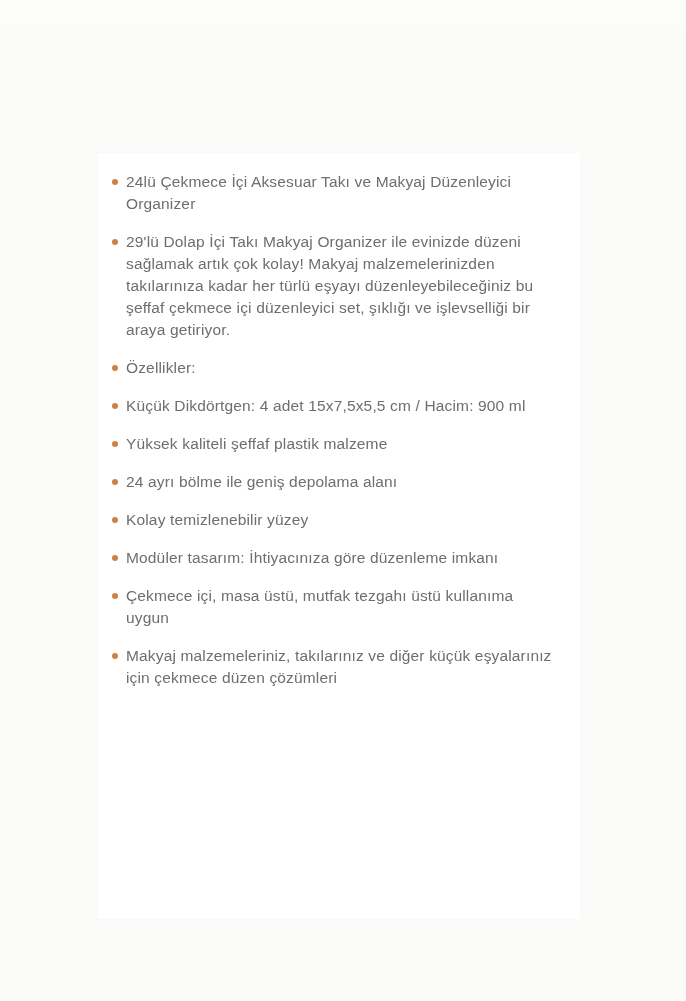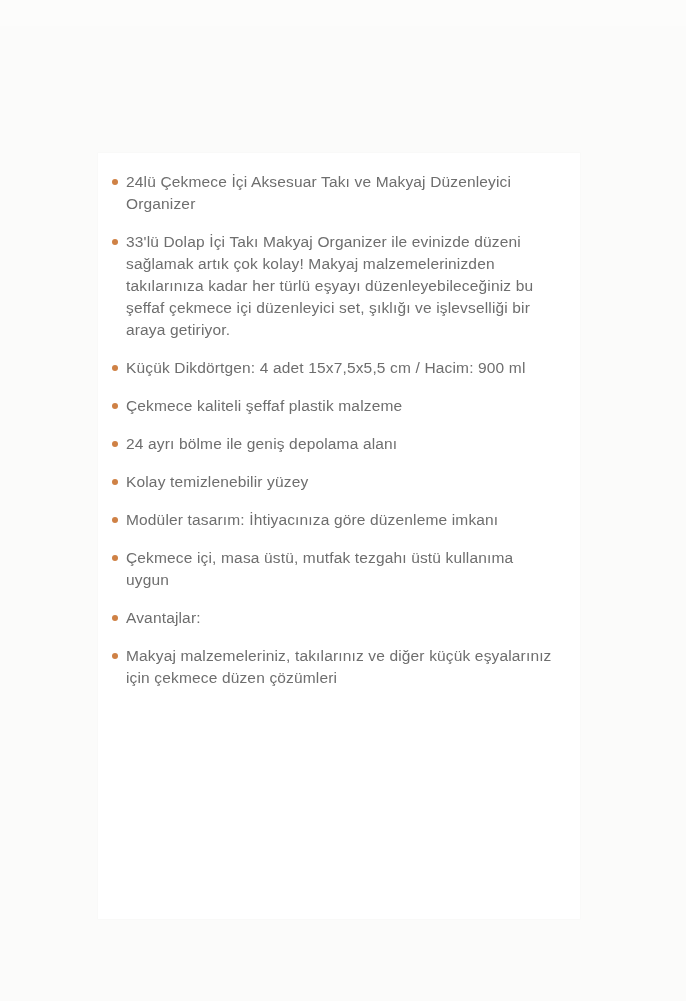--- a/index.html
+++ b/index.html
@@ -67,49 +67,49 @@
 
 <div class="page">
   <div class="description-card">
     <ul class="feature-list" id="feature-list">
         <li class="feature-item">
           <span class="bullet-dot"></span>
           <span class="feature-text">24lü Çekmece İçi Aksesuar Takı ve Makyaj Düzenleyici Organizer</span>
         </li>
         <li class="feature-item">
           <span class="bullet-dot"></span>
-          <span class="feature-text">33'lü Dolap İçi Takı Makyaj Organizer ile evinizde düzeni sağlamak artık çok kolay! Makyaj malzemelerinizden takılarınıza kadar her türlü eşyayı düzenleyebileceğiniz bu şeffaf çekmece içi düzenleyici set, şıklığı ve işlevselliği bir araya getiriyor.</span>
+          <span class="feature-text">29'lü Dolap İçi Takı Makyaj Organizer ile evinizde düzeni sağlamak artık çok kolay! Makyaj malzemelerinizden takılarınıza kadar her türlü eşyayı düzenleyebileceğiniz bu şeffaf çekmece içi düzenleyici set, şıklığı ve işlevselliği bir araya getiriyor.</span>
+        </li>
+        <li class="feature-item">
+          <span class="bullet-dot"></span>
+          <span class="feature-text">Özellikler:</span>
         </li>
         <li class="feature-item">
           <span class="bullet-dot"></span>
           <span class="feature-text">Küçük Dikdörtgen: 4 adet 15x7,5x5,5 cm / Hacim: 900 ml</span>
         </li>
         <li class="feature-item">
           <span class="bullet-dot"></span>
-          <span class="feature-text">Çekmece kaliteli şeffaf plastik malzeme</span>
+          <span class="feature-text">Yüksek kaliteli şeffaf plastik malzeme</span>
         </li>
         <li class="feature-item">
           <span class="bullet-dot"></span>
           <span class="feature-text">24 ayrı bölme ile geniş depolama alanı</span>
         </li>
         <li class="feature-item">
           <span class="bullet-dot"></span>
           <span class="feature-text">Kolay temizlenebilir yüzey</span>
         </li>
         <li class="feature-item">
           <span class="bullet-dot"></span>
           <span class="feature-text">Modüler tasarım: İhtiyacınıza göre düzenleme imkanı</span>
         </li>
         <li class="feature-item">
           <span class="bullet-dot"></span>
           <span class="feature-text">Çekmece içi, masa üstü, mutfak tezgahı üstü kullanıma uygun</span>
         </li>
         <li class="feature-item">
           <span class="bullet-dot"></span>
-          <span class="feature-text">Avantajlar:</span>
-        </li>
-        <li class="feature-item">
-          <span class="bullet-dot"></span>
           <span class="feature-text">Makyaj malzemeleriniz, takılarınız ve diğer küçük eşyalarınız için çekmece düzen çözümleri</span>
         </li>
       </ul>
   </div>
 </div>
 
 </body></html>

